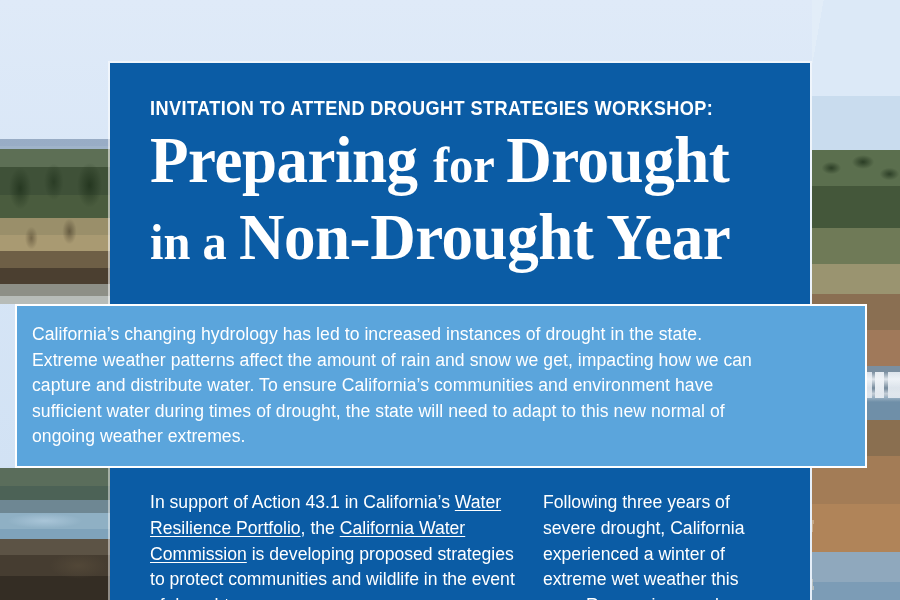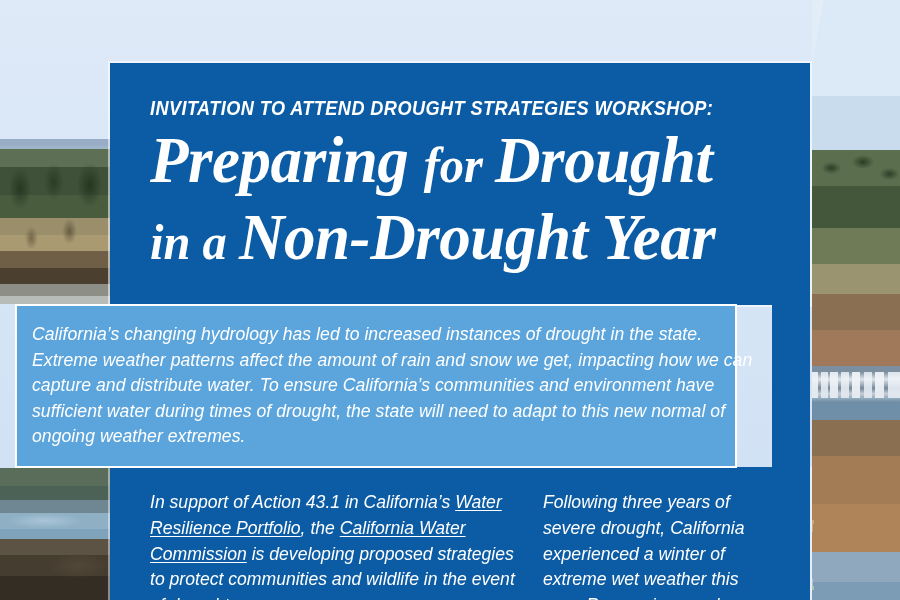--- a/index.html
+++ b/index.html
@@ -1,21 +1,21 @@
 <!DOCTYPE html>
 <html><head>
 <meta charset="utf-8">
 <style>
   html,body{margin:0;padding:0;}
   body{
     width:900px;height:600px;overflow:hidden;
     font-family:"Liberation Sans",sans-serif;
     background:#d9e8f7;
   }
-  .poster{position:relative;width:900px;height:600px;overflow:hidden;background:#d9e8f7;font-style:italic;}
+  .poster{position:relative;width:900px;height:600px;overflow:hidden;background:#d9e8f7;}
 
   
   .bg-sky{
     position:absolute;left:0;top:0;width:900px;height:600px;
     background:linear-gradient(180deg,#dfeaf8 0%,#d6e5f6 45%,#cfe0f3 100%);
   }
 
   
   .photo-left-dry{
     position:absolute;left:0;top:139px;width:112px;height:165px;overflow:hidden;
@@ -144,21 +144,21 @@
     font-family:"Liberation Serif",serif;
     font-weight:bold;
     font-size:65px;line-height:72px;
     letter-spacing:-0.5px;
     transform:scaleX(.97);transform-origin:left top;
   }
   .headline .lt{font-size:50px;letter-spacing:0px;}
 
   
   .callout{
-    position:absolute;left:15px;top:304px;width:722px;height:164px;
+    position:absolute;left:15px;top:304px;width:852px;height:164px;
     background:#5ba5dc;
     border:2px solid #ffffff;
     box-sizing:border-box;
   }
   .callout p{
     margin:0;
     position:absolute;left:15px;top:16px;width:726px;
     color:#ffffff;
     font-size:17.6px;line-height:25.6px;
     letter-spacing:.05px;

